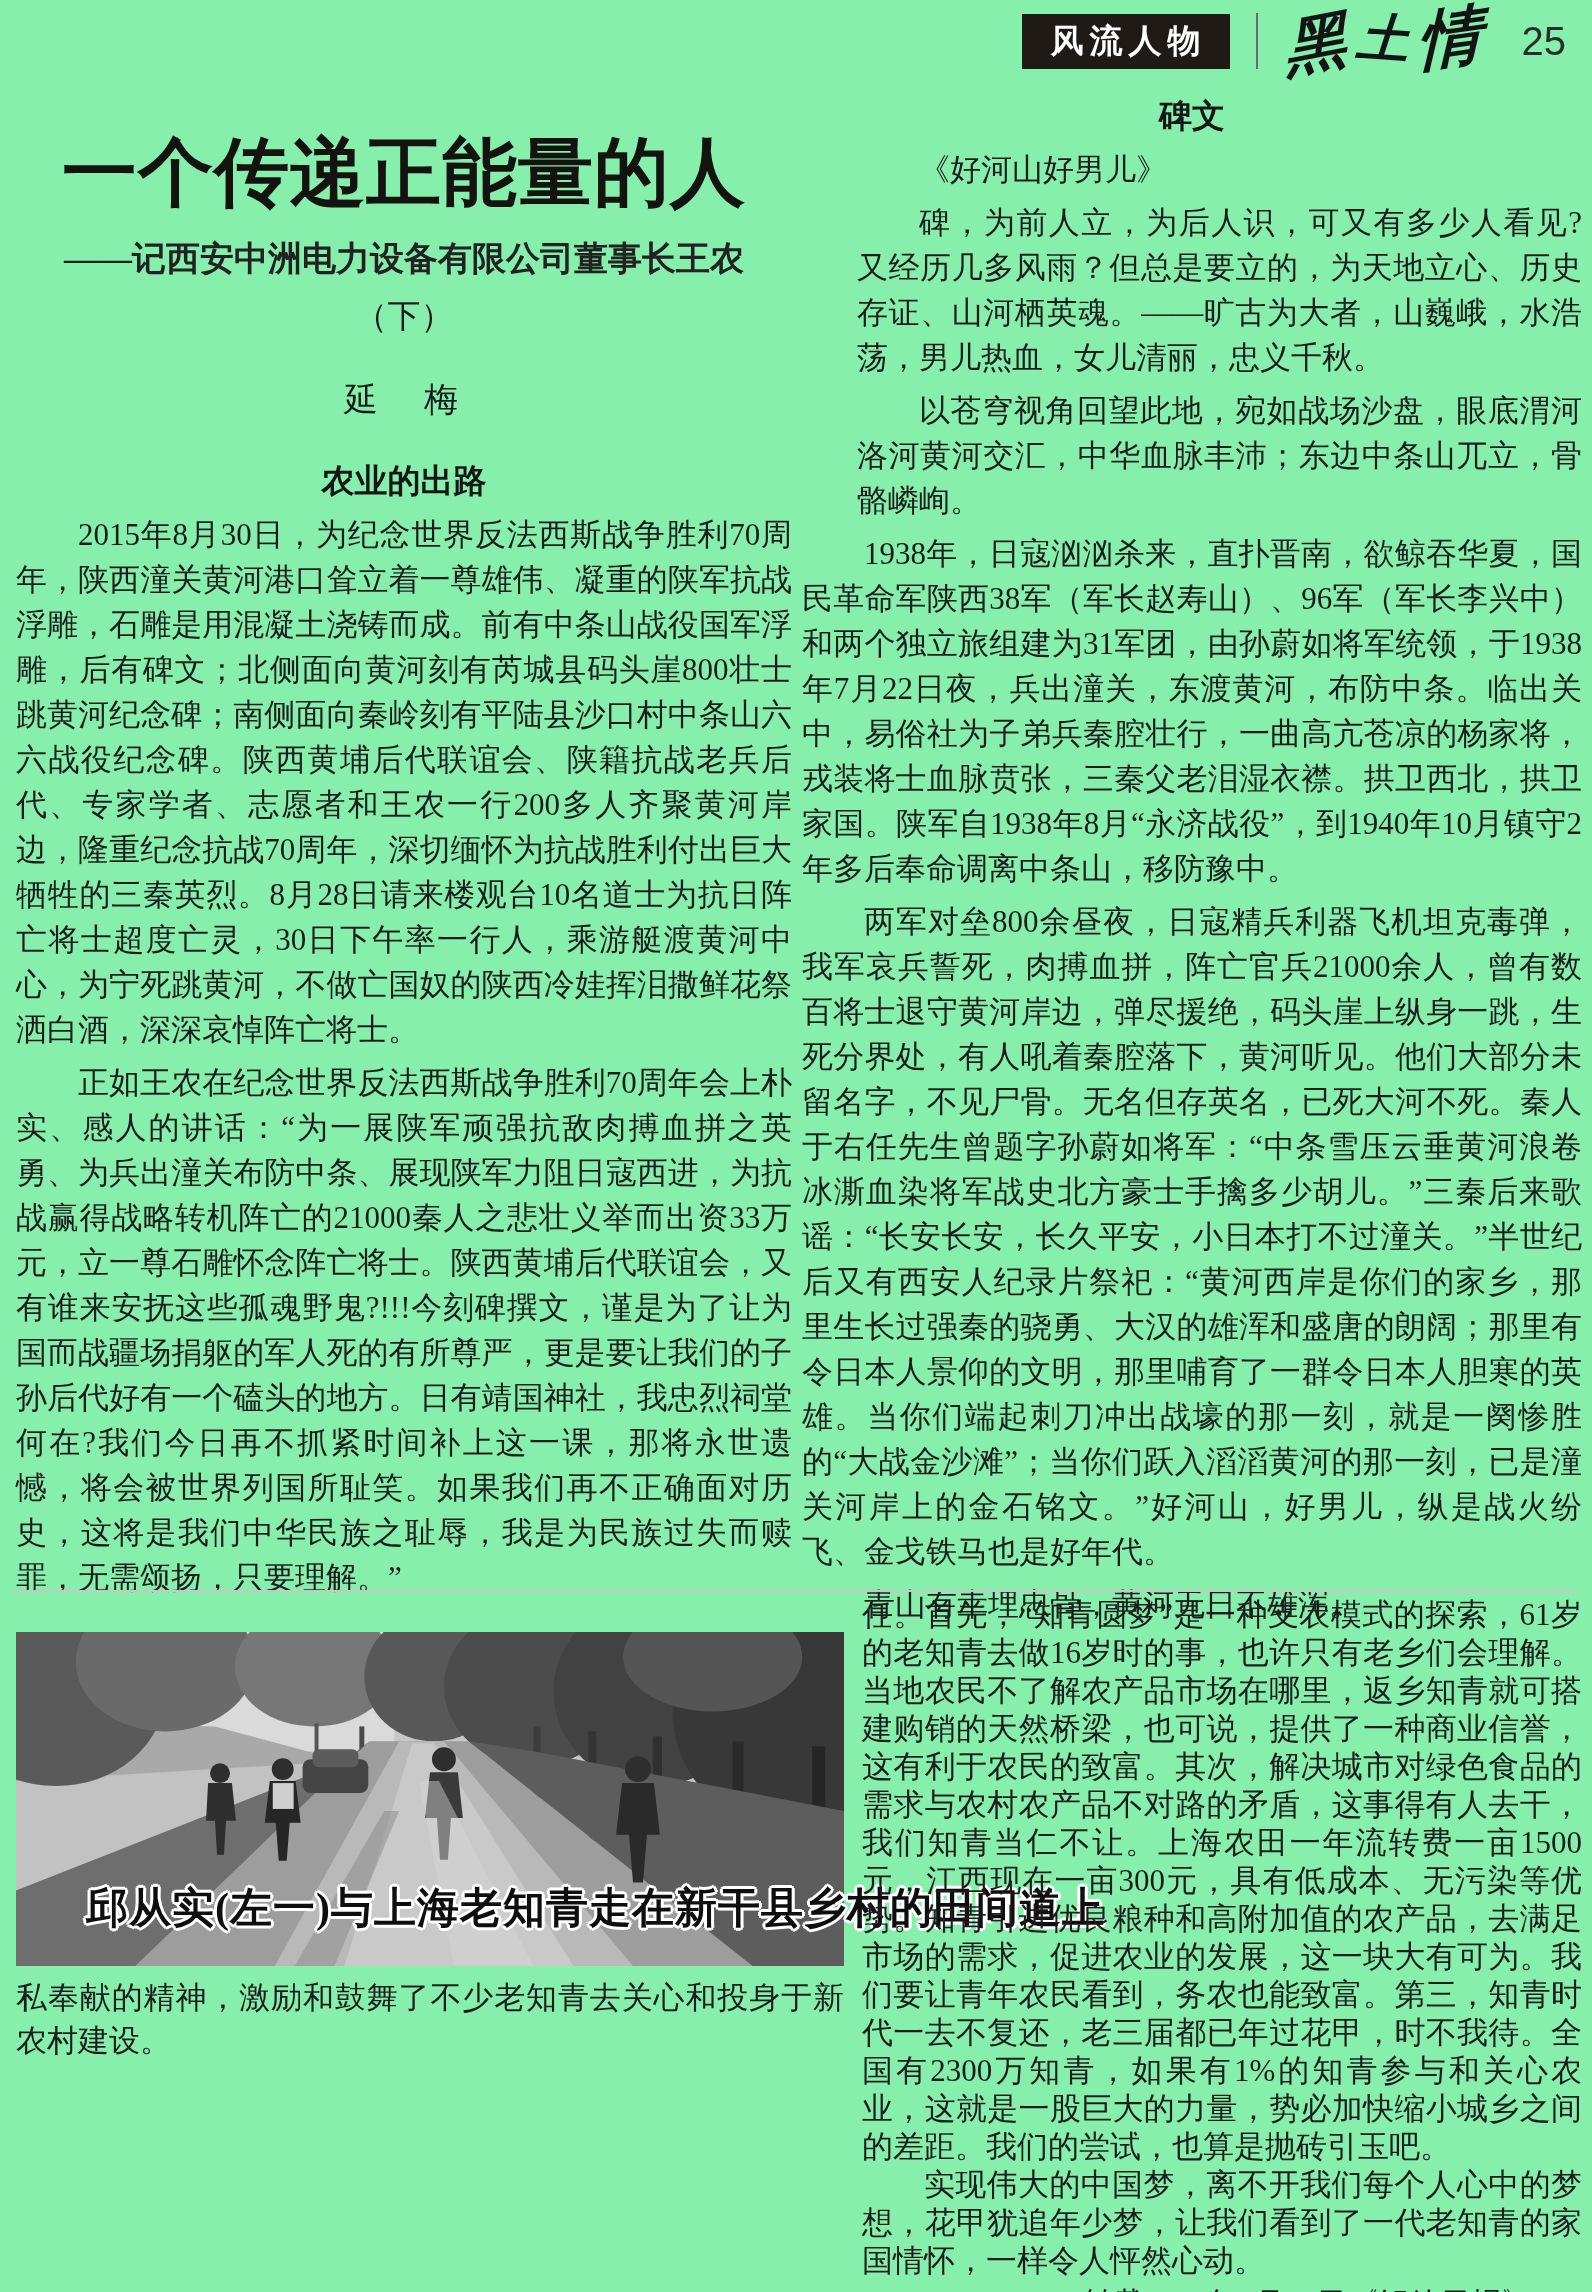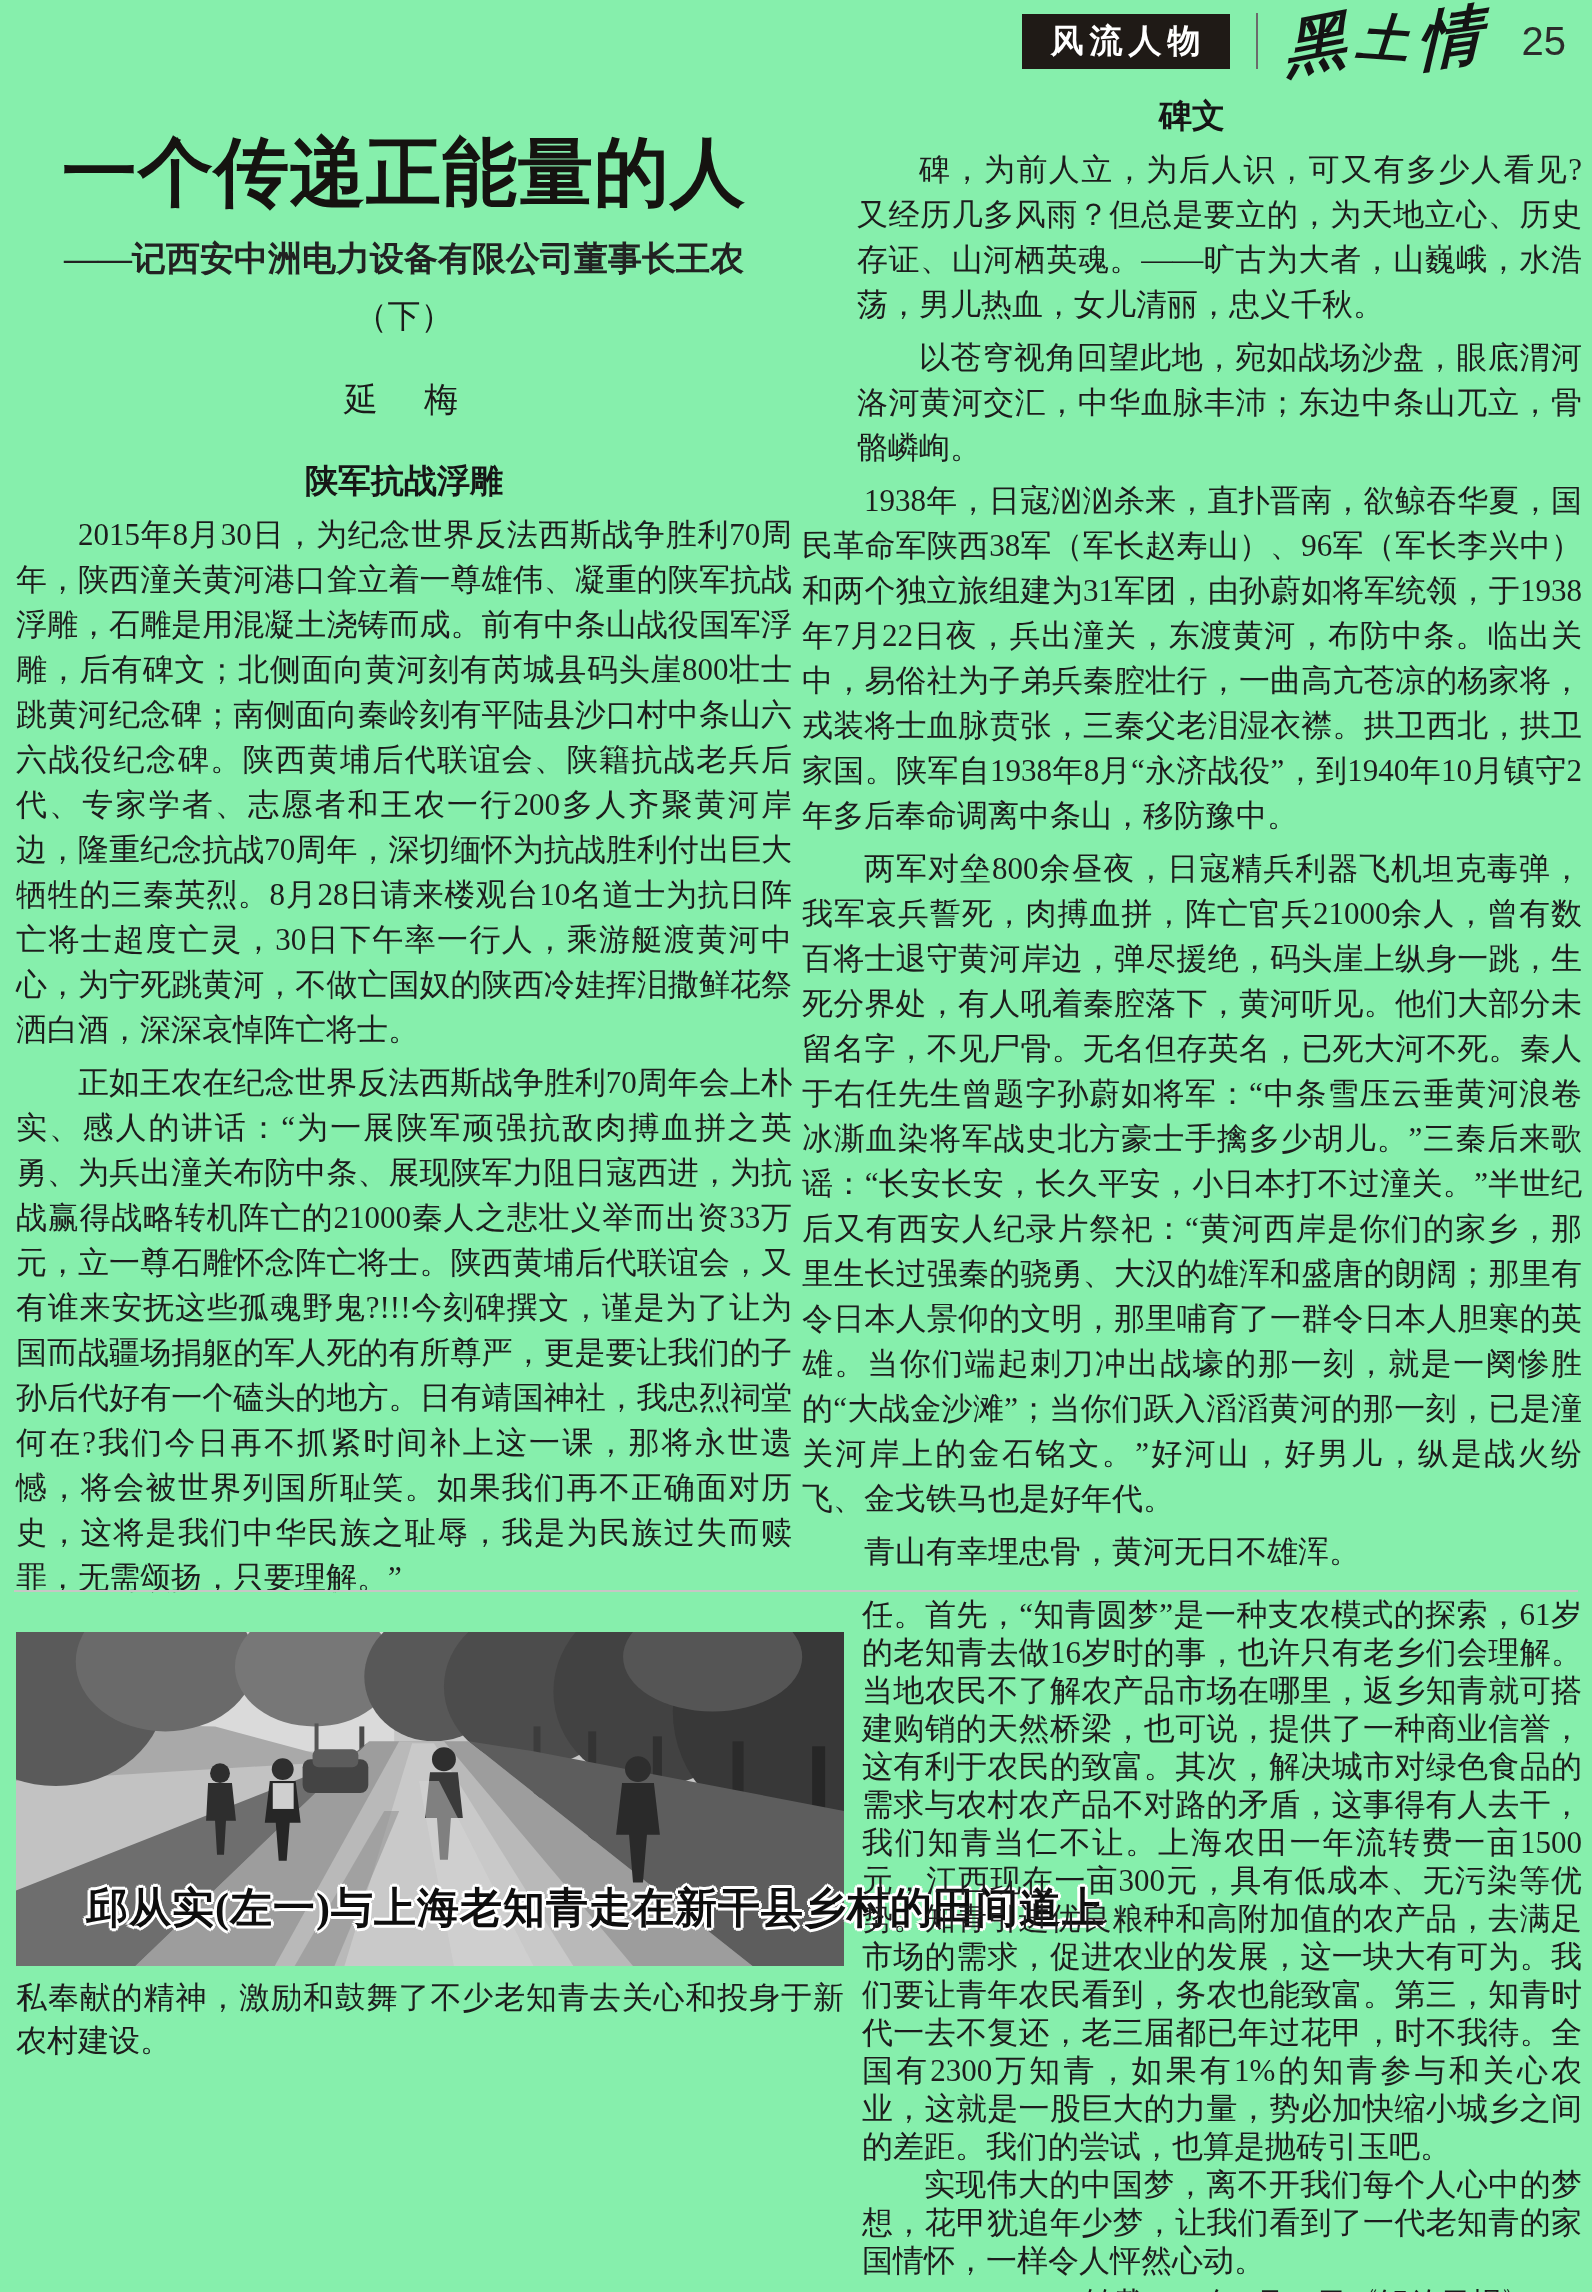--- a/index.html
+++ b/index.html
@@ -83,28 +83,29 @@
       <span class="c3">情</span>
     </div>
     <div class="pagenum">25</div>
   </header>
 
   <section class="col-left">
     <h1 class="title">一个传递正能量的人</h1>
     <p class="subtitle">——记西安中洲电力设备有限公司董事长王农</p>
     <p class="part">（下）</p>
     <p class="author">延　梅</p>
-    <h2 class="sec-head">陕军抗战浮雕</h2>
+    <h2 class="sec-head">农业的出路</h2>
     <p class="body indent">2015年8月30日，为纪念世界反法西斯战争胜利70周年，陕西潼关黄河港口耸立着一尊雄伟、凝重的陕军抗战浮雕，石雕是用混凝土浇铸而成。前有中条山战役国军浮雕，后有碑文；北侧面向黄河刻有芮城县码头崖800壮士跳黄河纪念碑；南侧面向秦岭刻有平陆县沙口村中条山六六战役纪念碑。陕西黄埔后代联谊会、陕籍抗战老兵后代、专家学者、志愿者和王农一行200多人齐聚黄河岸边，隆重纪念抗战70周年，深切缅怀为抗战胜利付出巨大牺牲的三秦英烈。8月28日请来楼观台10名道士为抗日阵亡将士超度亡灵，30日下午率一行人，乘游艇渡黄河中心，为宁死跳黄河，不做亡国奴的陕西冷娃挥泪撒鲜花祭洒白酒，深深哀悼阵亡将士。</p>
     <p class="body indent">正如王农在纪念世界反法西斯战争胜利70周年会上朴实、感人的讲话：“为一展陕军顽强抗敌肉搏血拼之英勇、为兵出潼关布防中条、展现陕军力阻日寇西进，为抗战赢得战略转机阵亡的21000秦人之悲壮义举而出资33万元，立一尊石雕怀念阵亡将士。陕西黄埔后代联谊会，又有谁来安抚这些孤魂野鬼?!!!今刻碑撰文，谨是为了让为国而战疆场捐躯的军人死的有所尊严，更是要让我们的子孙后代好有一个磕头的地方。日有靖国神社，我忠烈祠堂何在?我们今日再不抓紧时间补上这一课，那将永世遗憾，将会被世界列国所耻笑。如果我们再不正确面对历史，这将是我们中华民族之耻辱，我是为民族过失而赎罪，无需颂扬，只要理解。”</p>
   </section>
 
   <section class="col-right">
     <h2 class="sec-head">碑文</h2>
     <div class="poem">
+      <p class="body indent">《好河山好男儿》</p>
       <p class="body indent">碑，为前人立，为后人识，可又有多少人看见?又经历几多风雨？但总是要立的，为天地立心、历史存证、山河栖英魂。——旷古为大者，山巍峨，水浩荡，男儿热血，女儿清丽，忠义千秋。</p>
       <p class="body indent">以苍穹视角回望此地，宛如战场沙盘，眼底渭河洛河黄河交汇，中华血脉丰沛；东边中条山兀立，骨骼嶙峋。</p>
     </div>
     <p class="body indent">1938年，日寇汹汹杀来，直扑晋南，欲鲸吞华夏，国民革命军陕西38军（军长赵寿山）、96军（军长李兴中）和两个独立旅组建为31军团，由孙蔚如将军统领，于1938年7月22日夜，兵出潼关，东渡黄河，布防中条。临出关中，易俗社为子弟兵秦腔壮行，一曲高亢苍凉的杨家将，戎装将士血脉贲张，三秦父老泪湿衣襟。拱卫西北，拱卫家国。陕军自1938年8月“永济战役”，到1940年10月镇守2年多后奉命调离中条山，移防豫中。</p>
     <p class="body indent">两军对垒800余昼夜，日寇精兵利器飞机坦克毒弹，我军哀兵誓死，肉搏血拼，阵亡官兵21000余人，曾有数百将士退守黄河岸边，弹尽援绝，码头崖上纵身一跳，生死分界处，有人吼着秦腔落下，黄河听见。他们大部分未留名字，不见尸骨。无名但存英名，已死大河不死。秦人于右任先生曾题字孙蔚如将军：“中条雪压云垂黄河浪卷冰澌血染将军战史北方豪士手擒多少胡儿。”三秦后来歌谣：“长安长安，长久平安，小日本打不过潼关。”半世纪后又有西安人纪录片祭祀：“黄河西岸是你们的家乡，那里生长过强秦的骁勇、大汉的雄浑和盛唐的朗阔；那里有令日本人景仰的文明，那里哺育了一群令日本人胆寒的英雄。当你们端起刺刀冲出战壕的那一刻，就是一阕惨胜的“大战金沙滩”；当你们跃入滔滔黄河的那一刻，已是潼关河岸上的金石铭文。”好河山，好男儿，纵是战火纷飞、金戈铁马也是好年代。</p>
     <p class="body indent">青山有幸埋忠骨，黄河无日不雄浑。</p>
   </section>
 
   <hr class="rule">
 

